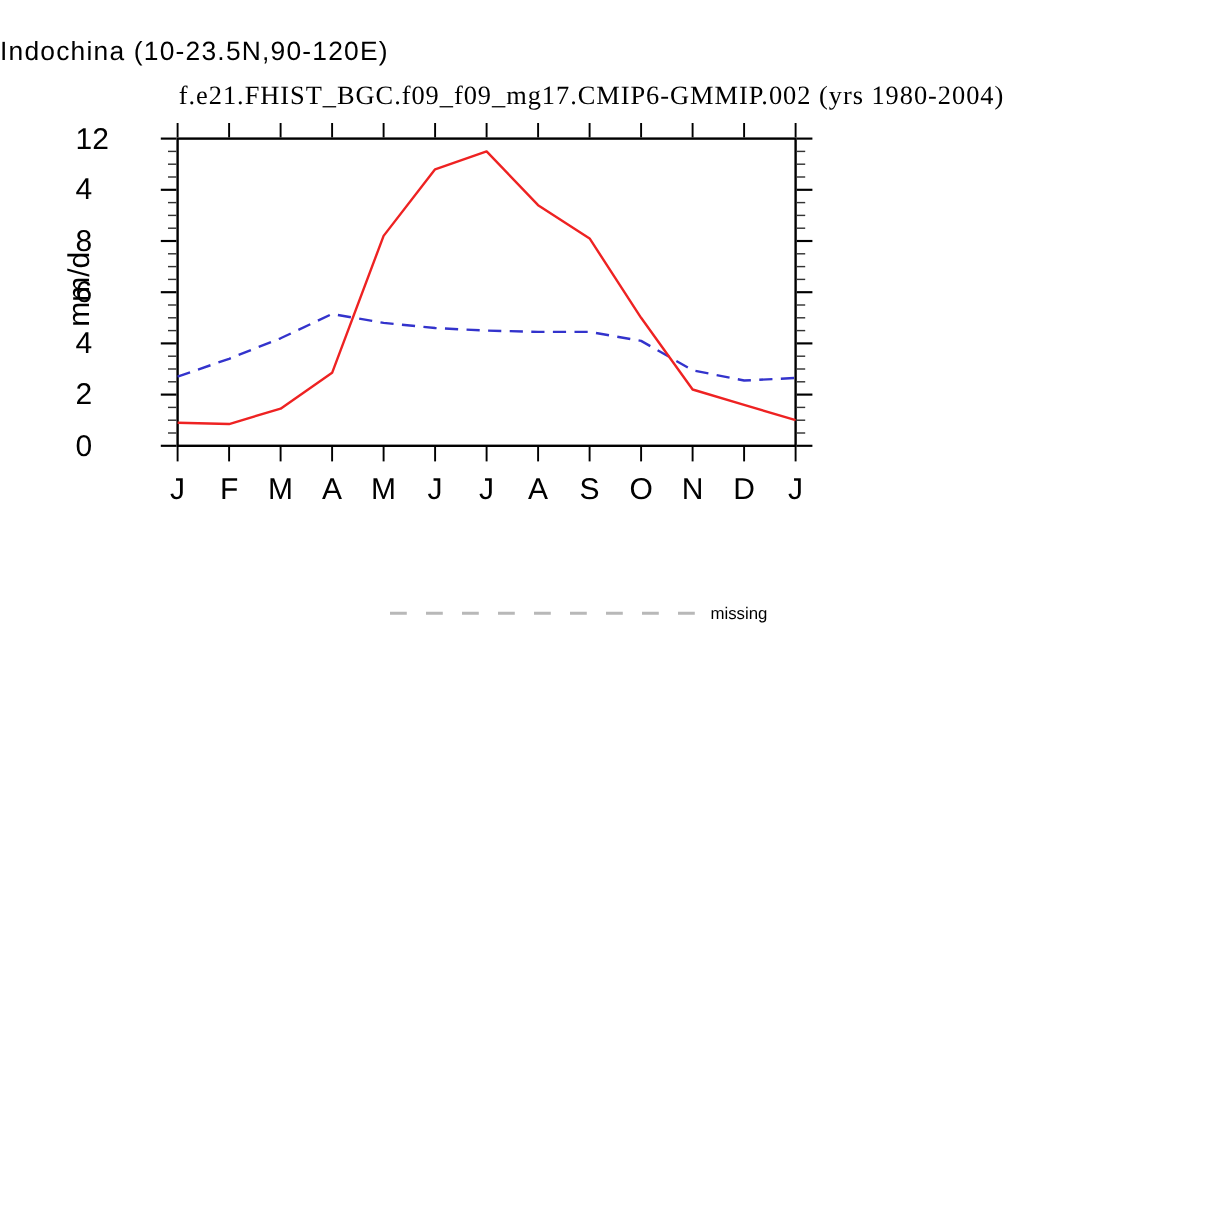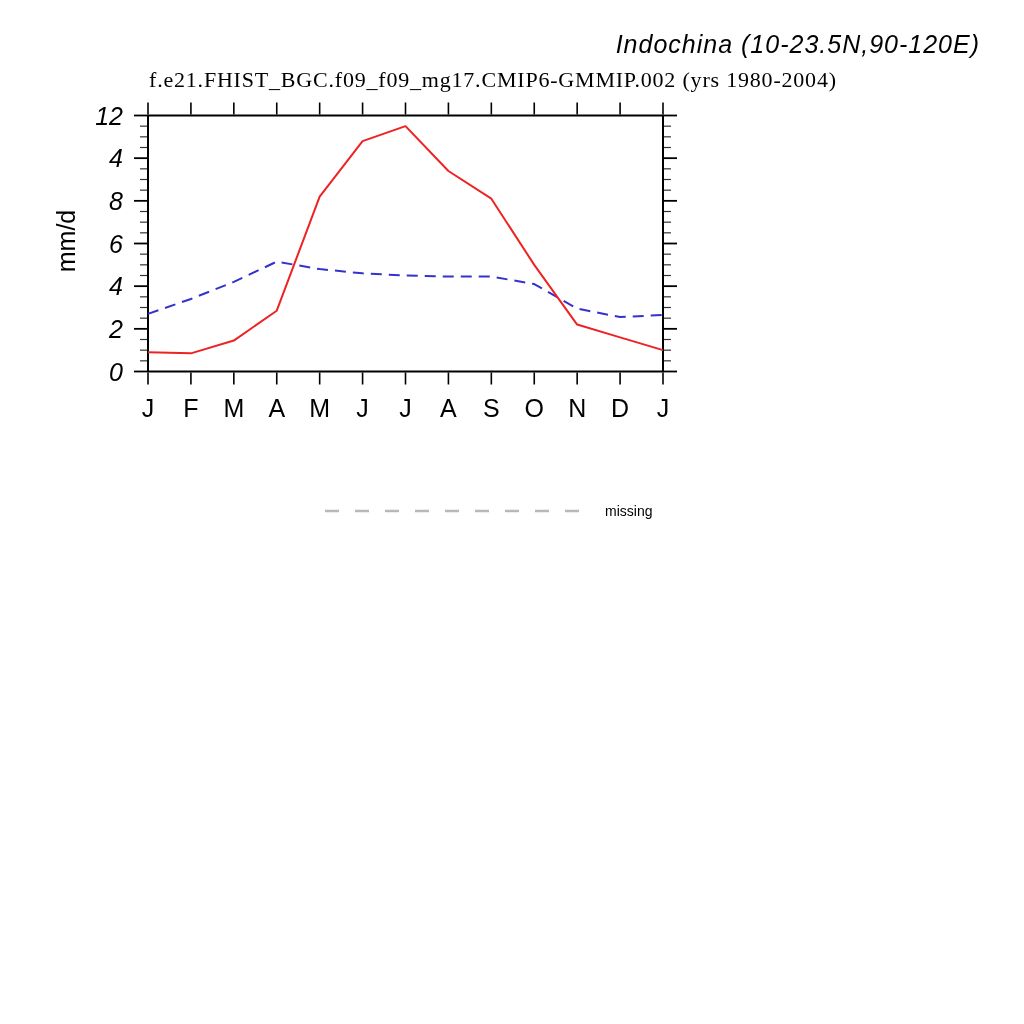--- a/index.html
+++ b/index.html
@@ -2,44 +2,44 @@
 <html><head>
 <meta charset="utf-8">
 <style>
   html,body{margin:0;padding:0;background:#ffffff;}
   #canvas{
     position:relative;width:1024px;height:1024px;background:#ffffff;overflow:hidden;
     font-family:"Liberation Sans", sans-serif;color:#000;
   }
   #plot-svg{position:absolute;left:0;top:0;}
   .chart-title{
-    position:absolute;left:0;top:30px;width:980px;text-align:right;
-    font-size:25px;letter-spacing:1px;white-space:nowrap;font-style:italic;
+    position:absolute;left:0;top:30px;width:980px;text-align:left;
+    font-size:22px;letter-spacing:1px;white-space:nowrap;
   }
   .chart-subtitle{
     position:absolute;left:149px;top:67px;
     font-size:22px;letter-spacing:0.8px;white-space:nowrap;font-family:Liberation Serif, serif;
   }
   .ylabel{
     position:absolute;left:6px;top:227px;width:120px;height:28px;
     text-align:center;font-size:25px;line-height:28px;
     transform:rotate(-90deg);transform-origin:center center;white-space:nowrap;
   }
   .ytick{
-    position:absolute;width:60px;text-align:right;
-    font-size:25px;line-height:28px;font-style:italic;
+    position:absolute;width:60px;text-align:left;
+    font-size:25px;line-height:28px;
   }
   .xtick{
     position:absolute;width:44px;text-align:center;
     font-size:25px;line-height:28px;
   }
   #legend{position:absolute;left:325px;top:496px;}
   .legend-row{display:flex;align-items:center;height:30.5px;}
   .legend-swatch{display:block;width:260px;height:8px;flex:0 0 auto;}
-  .legend-label{margin-left:20px;font-size:14px;line-height:16px;white-space:nowrap;}
+  .legend-label{margin-left:7px;font-size:14px;line-height:16px;white-space:nowrap;}
 </style>
 </head>
 <body>
 
 <div id="canvas">
 
   <div class="chart-title">Indochina (10-23.5N,90-120E)</div>
   <div class="chart-subtitle">f.e21.FHIST_BGC.f09_f09_mg17.CMIP6-GMMIP.002 (yrs 1980-2004)</div>
   <div class="ylabel">mm/d</div>
 

